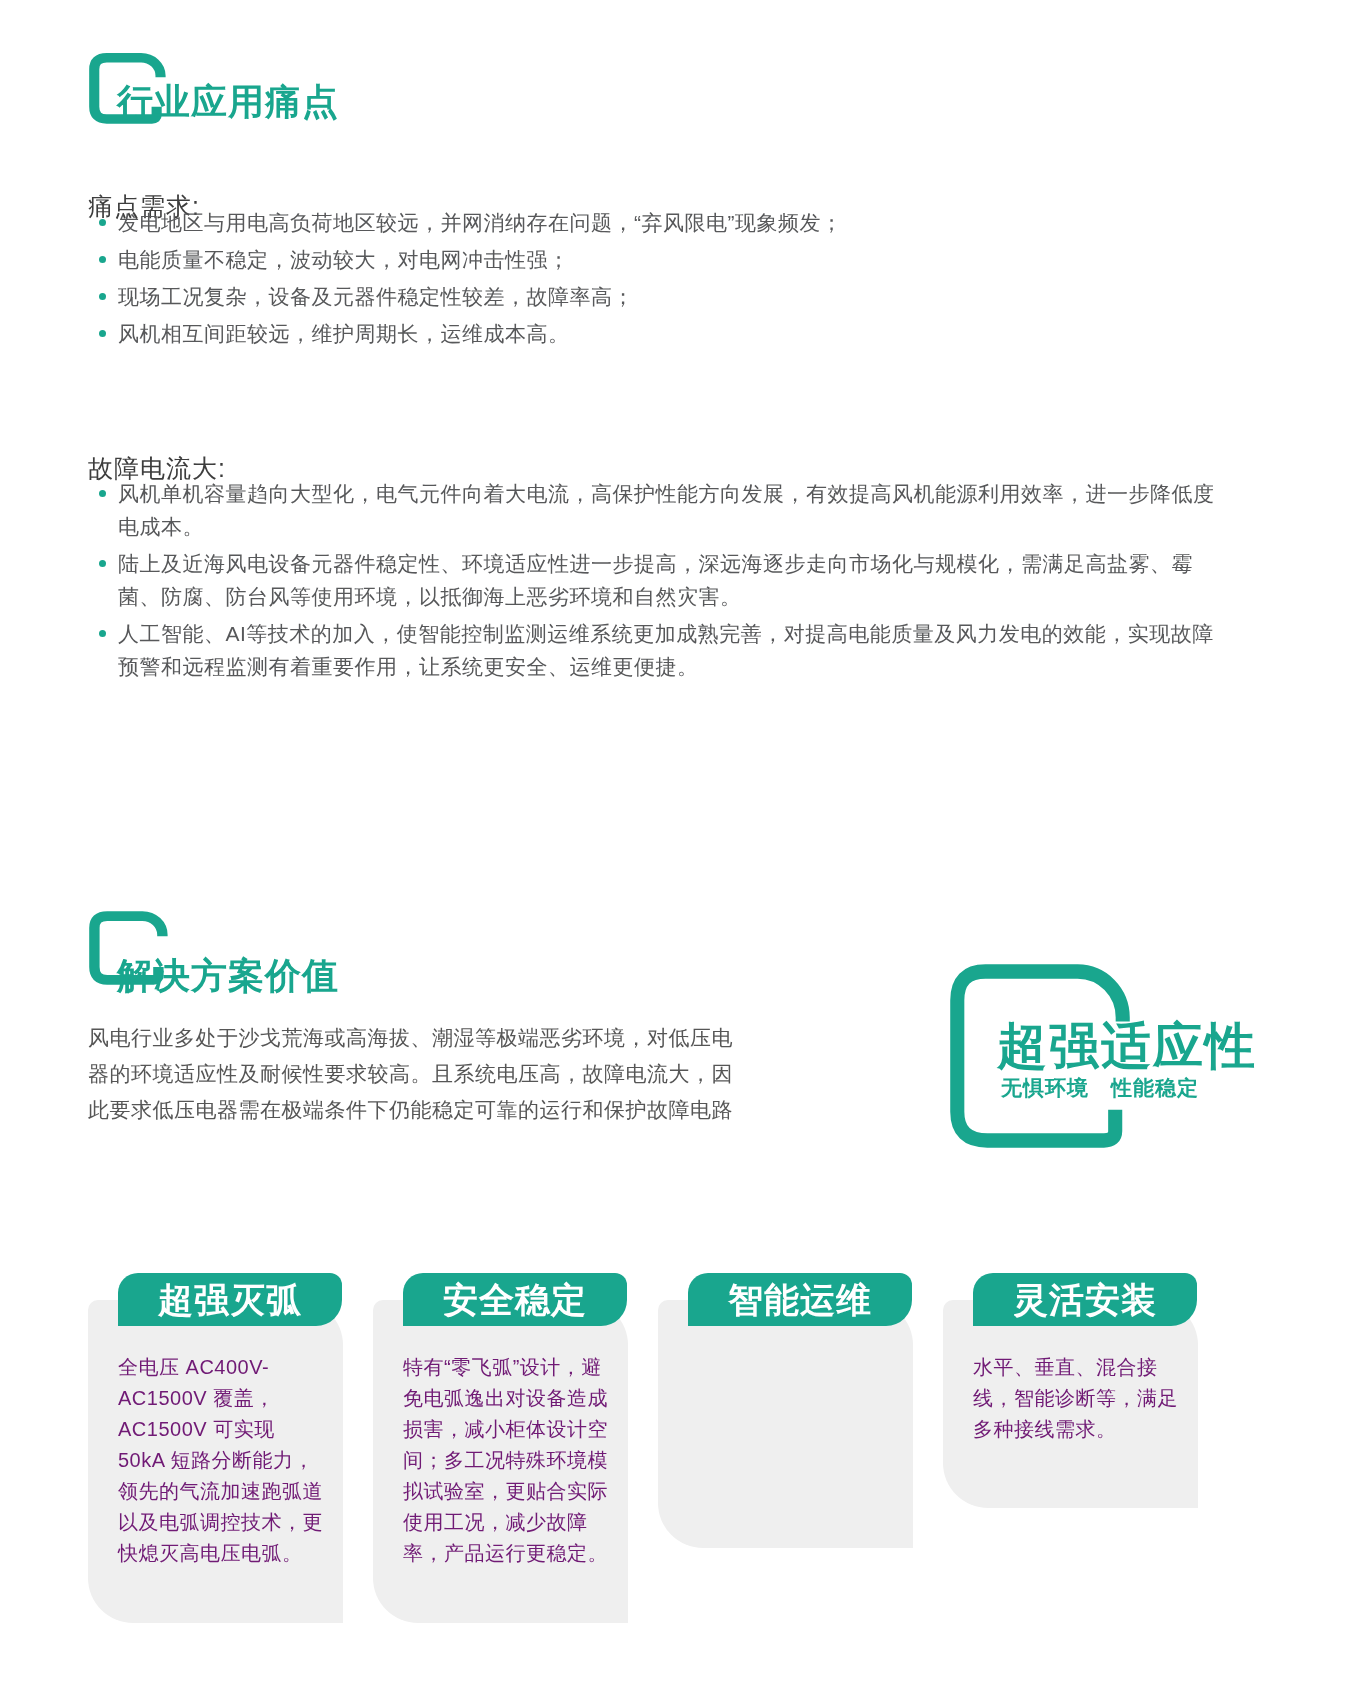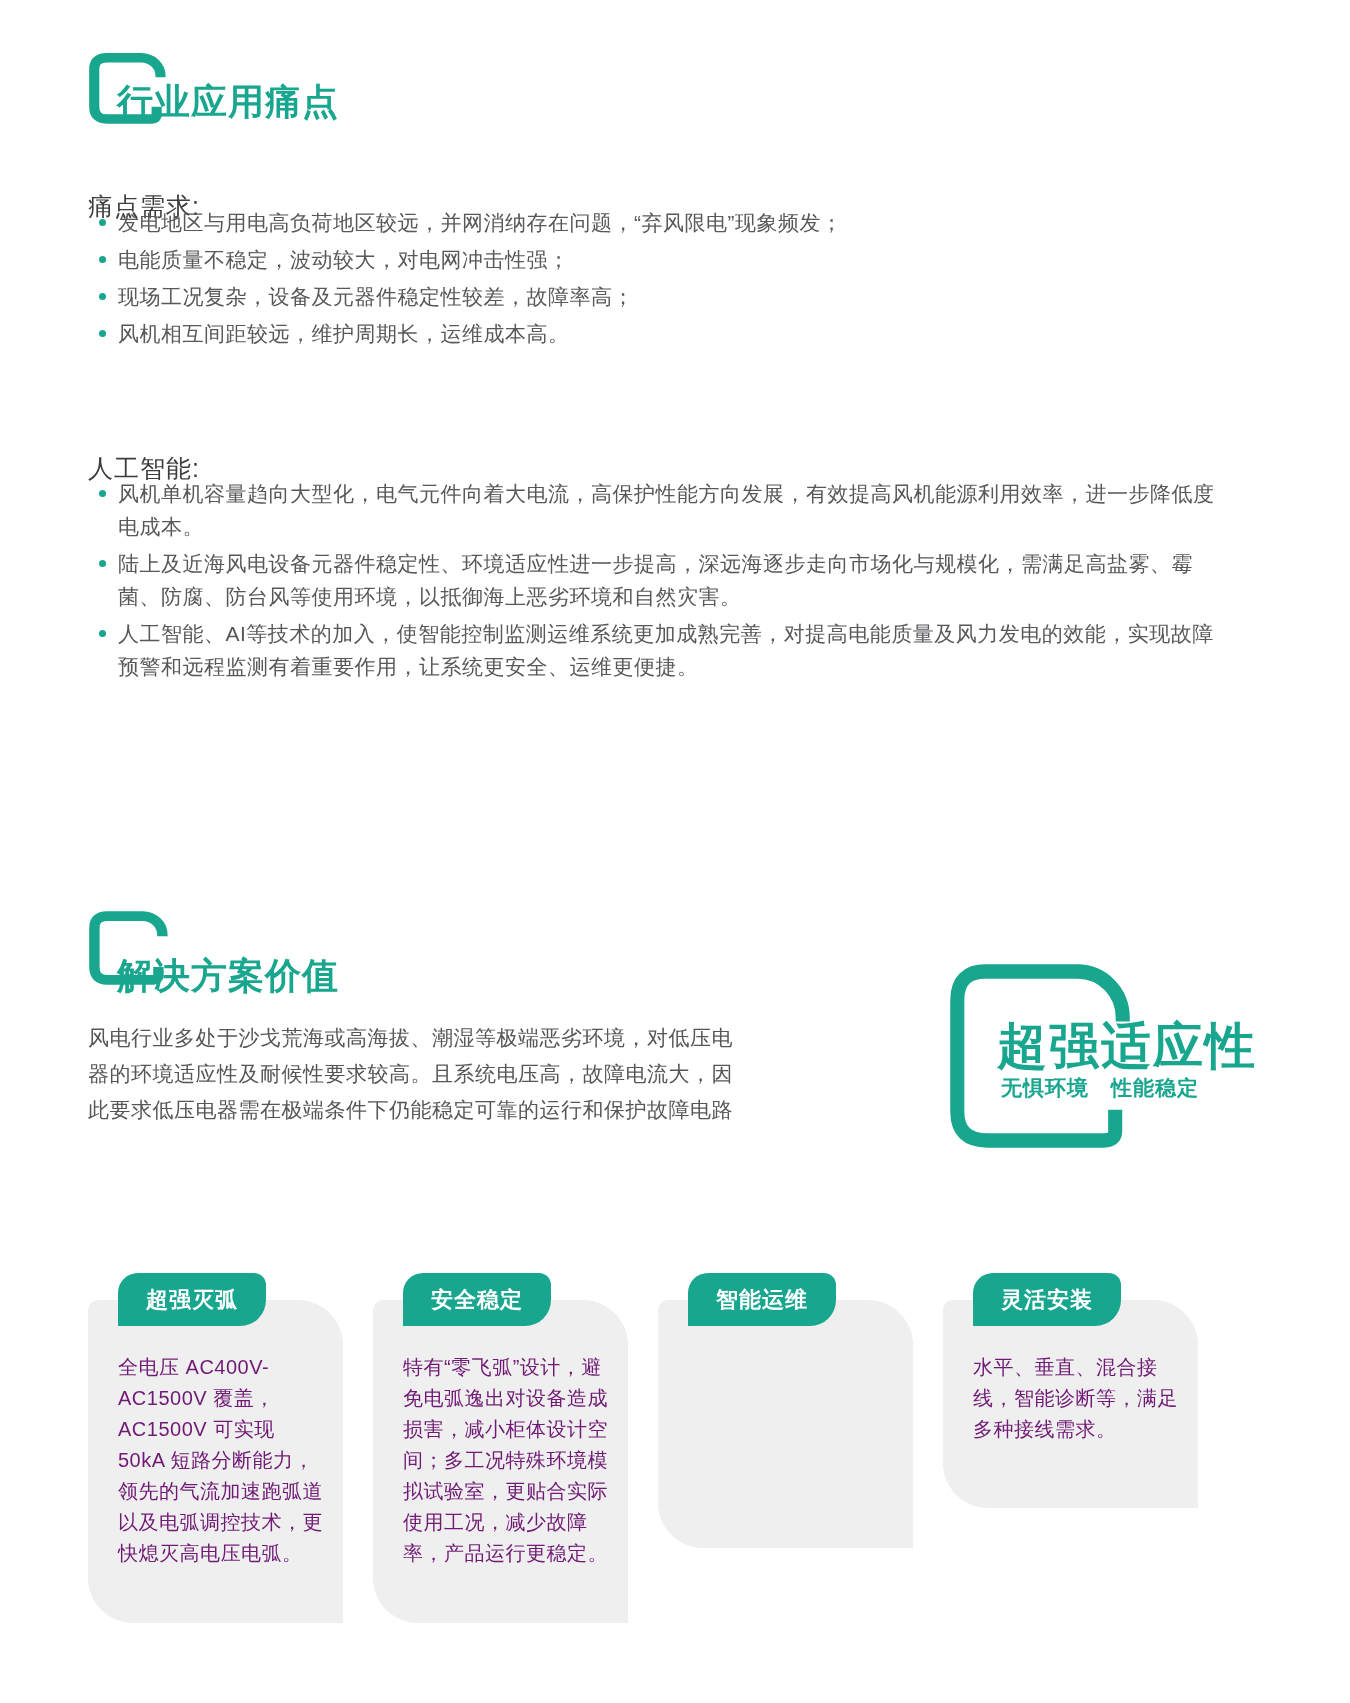--- a/index.html
+++ b/index.html
@@ -57,22 +57,22 @@
   .feature{
     position:absolute;top:1300px;width:255px;background:#EFEFEF;
     border-radius:10px 45px 0 45px;
   }
   .f1{left:88px;height:323px;}
   .f2{left:373px;height:323px;}
   .f3{left:658px;height:248px;text-decoration:underline;}
   .f4{left:943px;height:208px;}
   .flabel{
     position:absolute;top:-27px;left:30px;height:53px;line-height:53px;
-    padding:0 28px;background:#19A68E;color:#ffffff;
-    font-size:22px;font-weight:700;letter-spacing:1px;white-space:nowrap;
+    padding:0 40px;background:#19A68E;color:#ffffff;
+    font-size:35px;font-weight:700;letter-spacing:1px;white-space:nowrap;
     border-radius:20px 12px 26px 0;
   }
   .fbody{
     position:absolute;left:30px;top:52px;width:206px;
     font-size:20px;line-height:31px;color:#701a75;letter-spacing:0.5px;
     overflow-wrap:break-word;
   }
 </style>
 </head>
 <body>
@@ -83,21 +83,21 @@
 <h1 id="title1" class="sec-title">行业应用痛点</h1>
 
 <h2 id="painHeading" class="sub-heading">痛点需求:</h2>
 <ul id="painList" class="bullets">
   <li><span class="dot"></span><span>发电地区与用电高负荷地区较远，并网消纳存在问题，“弃风限电”现象频发；</span></li>
   <li><span class="dot"></span><span>电能质量不稳定，波动较大，对电网冲击性强；</span></li>
   <li><span class="dot"></span><span>现场工况复杂，设备及元器件稳定性较差，故障率高；</span></li>
   <li><span class="dot"></span><span>风机相互间距较远，维护周期长，运维成本高。</span></li>
 </ul>
 
-<h2 id="trendHeading" class="sub-heading">人工智能:</h2>
+<h2 id="trendHeading" class="sub-heading">故障电流大:</h2>
 <ul id="trendList" class="bullets">
   <li><span class="dot"></span><span>风机单机容量趋向大型化，电气元件向着大电流，高保护性能方向发展，有效提高风机能源利用效率，进一步降低度电成本。</span></li>
   <li><span class="dot"></span><span>陆上及近海风电设备元器件稳定性、环境适应性进一步提高，深远海逐步走向市场化与规模化，需满足高盐雾、霉菌、防腐、防台风等使用环境，以抵御海上恶劣环境和自然灾害。</span></li>
   <li><span class="dot"></span><span>人工智能、AI等技术的加入，使智能控制监测运维系统更加成熟完善，对提高电能质量及风力发电的效能，实现故障预警和远程监测有着重要作用，让系统更安全、运维更便捷。</span></li>
 </ul>
 
 <svg id="icon2" class="bracket-icon" viewBox="0 0 100 100" preserveAspectRatio="none">
   <path d="M 88,76 L 88,87 Q 88,93 82,93 L 24,93 Q 8,93 8,76 L 8,24 Q 8,8 24,8 L 68,8 A 25,25 0 0 1 93,33 L 93,35" fill="none" stroke="#19A68E" stroke-width="13"></path>
 </svg>
 <h1 id="title2" class="sec-title">解决方案价值</h1>

